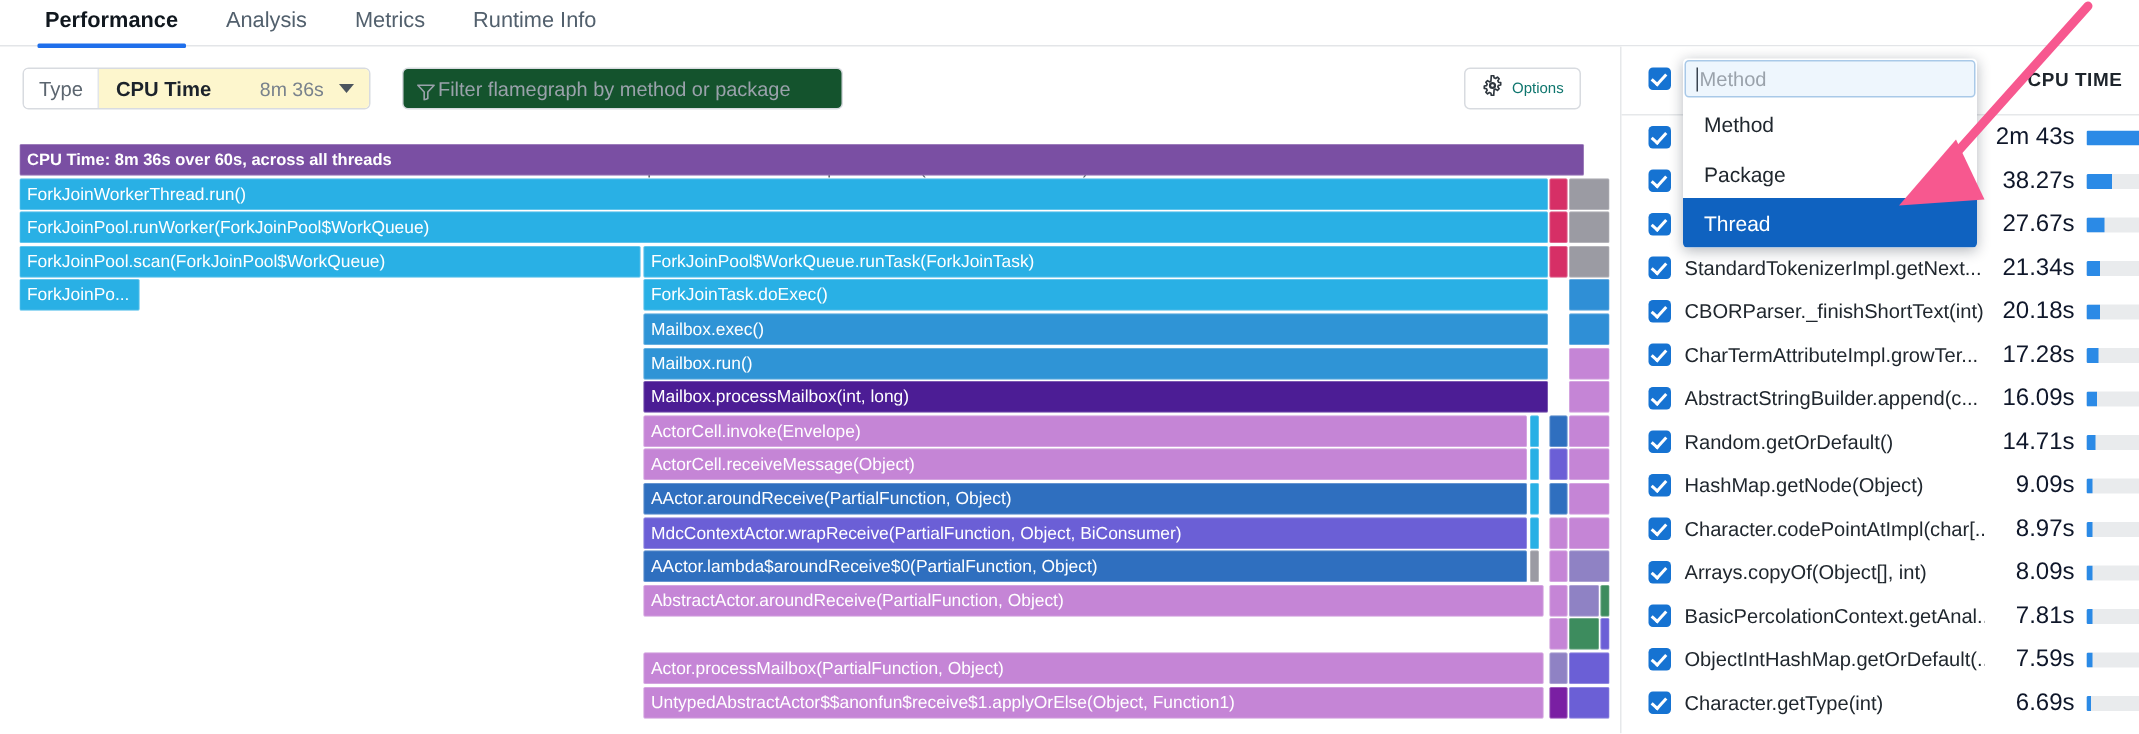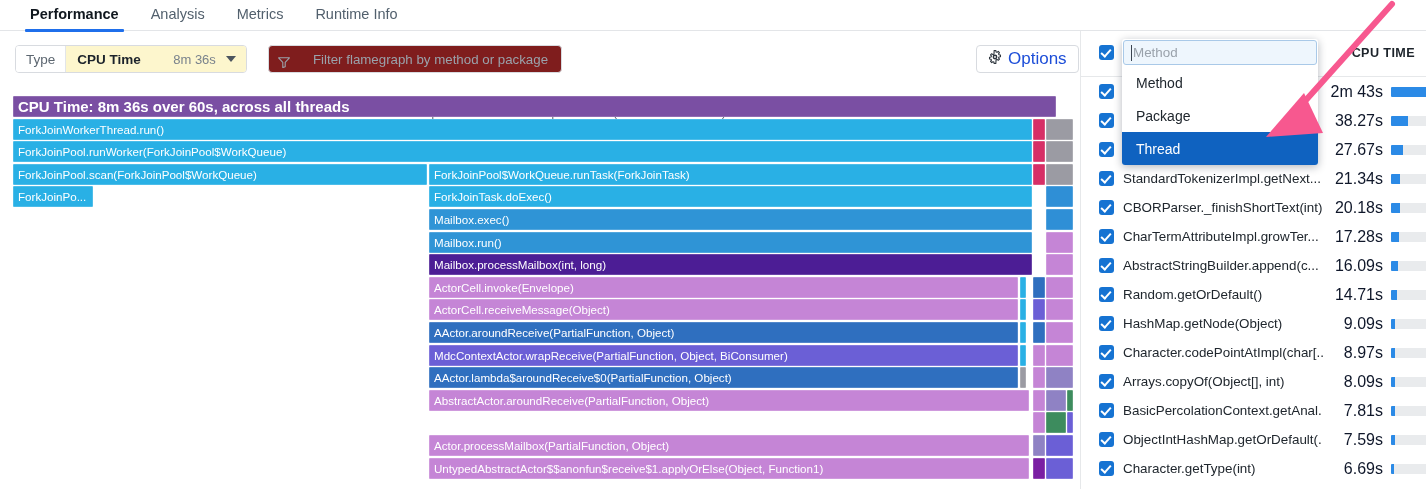--- a/index.html
+++ b/index.html
@@ -56,33 +56,33 @@
   .type-value .tv-name { font-size: 13.5px; font-weight: 700; color: #1c232b; }
   .type-value .tv-time { font-size: 13px; color: #79828c; margin-left: 30px; }
   .caret-down {
     width: 0; height: 0; margin-left: 8px; margin-right: 2px;
     border-left: 5px solid transparent; border-right: 5px solid transparent;
     border-top: 6px solid #4c555e;
   }
 
   .filter-box {
     position: absolute; left: 268px; top: 14px; width: 294px; height: 28px;
-    border: 1px solid #d8dbe0; border-radius: 4px; background: #7f1d1d;
-    display: flex; align-items: center; padding: 0 9px; gap: 23px;
+    border: 1px solid #d8dbe0; border-radius: 4px; background: #14532d;
+    display: flex; align-items: center; padding: 0 9px; gap: 2px;
   }
   .filter-icon { width: 12px; height: 11px; flex: 0 0 auto; }
   .filter-ph { font-size: 13.3px; color: #9aa2ab; }
 
   .options-btn {
     position: absolute; left: 976px; top: 14px; height: 28px;
     border: 1px solid #d8dbe0; border-radius: 4px; background: #fff;
     display: flex; align-items: center; gap: 6px; padding: 0 11px;
     cursor: pointer;
   }
-  .options-btn .lbl { font-size: 17px; color: #1d4ed8; }
+  .options-btn .lbl { font-size: 10px; color: #0f766e; }
 
   .hint {
     position: absolute; left: 0; top: 75px; width: 1080px;
     text-align: center; font-size: 11.6px; color: #5c6670;
   }
 
   
   .flame {
     position: absolute; left: 13px; top: 96px;
     width: 1060px; height: 393px;
@@ -94,21 +94,21 @@
     border-radius: 1px;
     overflow: hidden;
     white-space: nowrap;
     display: flex; align-items: center;
     padding-left: 5px;
     font-size: 11.6px;
     color: #ffffff;
     cursor: pointer;
     box-shadow: inset 0 0 0 0.5px rgba(255,255,255,0.35);
   }
-  .frame.root { font-weight: 700; font-size: 15px; }
+  .frame.root { font-weight: 700; font-size: 11px; }
 
   
   .rpanel {
     position: absolute; left: 1080px; top: 31px;
     width: 346px; height: 458px;
     background: #fff;
     border-left: 1px solid #e6e8ea;
   }
   .rhead {
     position: absolute; left: 0; top: 0; width: 346px; height: 46px;

